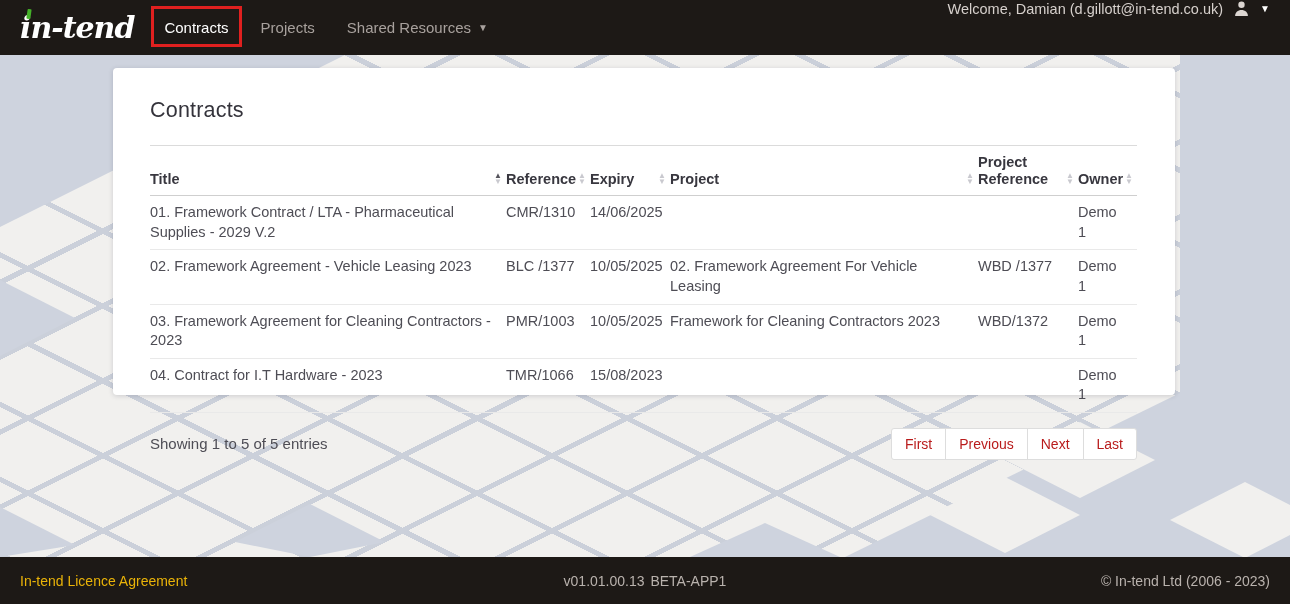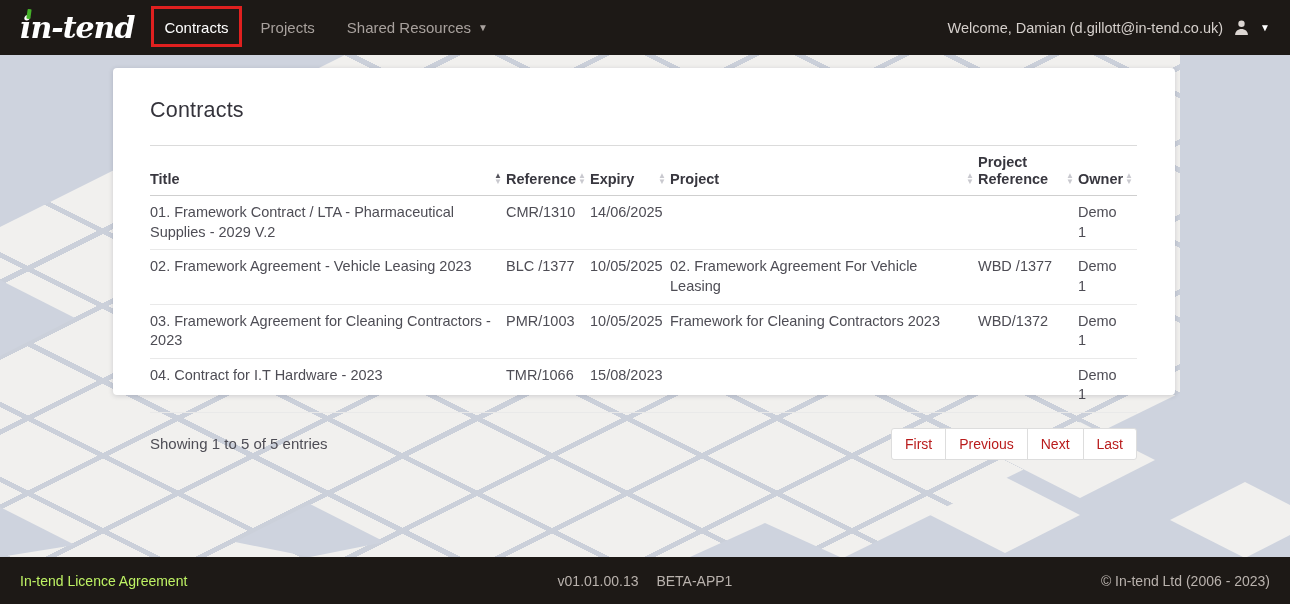--- a/index.html
+++ b/index.html
@@ -1,21 +1,21 @@
 <!DOCTYPE html>
 <html><head>
 <meta charset="utf-8">
 <style>
   * { margin:0; padding:0; box-sizing:border-box; }
   html,body { width:1290px; height:604px; overflow:hidden; }
   body { font-family:"Liberation Sans", sans-serif; }
 
   
   .navbar {
-    height:55px; background:#1d1916; display:flex; align-items:center;
+    height:55px; background:#1d1916; display:flex; align-items:flex-start;
     padding:0 20px 0 18px; position:relative; z-index:5;
   }
   .logo {
     color:#fff; font-family:"DejaVu Serif", serif; font-style:italic;
     font-size:30px; font-weight:bold; letter-spacing:-1px; position:relative;
     padding-left:2px; margin-right:14px; cursor:pointer; line-height:55px;
   }
   .logo .green-tick {
     position:absolute; left:9px; top:9px; width:4px; height:10px;
     background:#45b229; transform:rotate(8deg); border-radius:1px;
@@ -76,26 +76,26 @@
     padding:7px 13px; margin-left:-1px; cursor:pointer; font-family:inherit;
   }
   .page-btn:first-child { border-radius:3px 0 0 3px; margin-left:0; }
   .page-btn:last-child { border-radius:0 3px 3px 0; }
 
   
   .footer {
     height:47px; background:#1d1916; display:flex; align-items:center;
     padding:0 20px; position:relative; color:#8e8782; font-size:14px;
   }
-  .footer-left { color:#bef264; cursor:pointer; }
+  .footer-left { color:#eab308; cursor:pointer; }
   .footer-center {
     position:absolute; left:0; right:0; text-align:center; color:#b9b2ad;
     pointer-events:none;
   }
-  .footer-center span { margin:0 7px; }
+  .footer-center span { margin:0 1px; }
   .footer-right { margin-left:auto; color:#b9b2ad; }
 </style>
 </head>
 <body>
 
 <div class="navbar">
   <div class="logo">
     <span class="green-tick"></span>
     <span>in-tend</span>
   </div>

